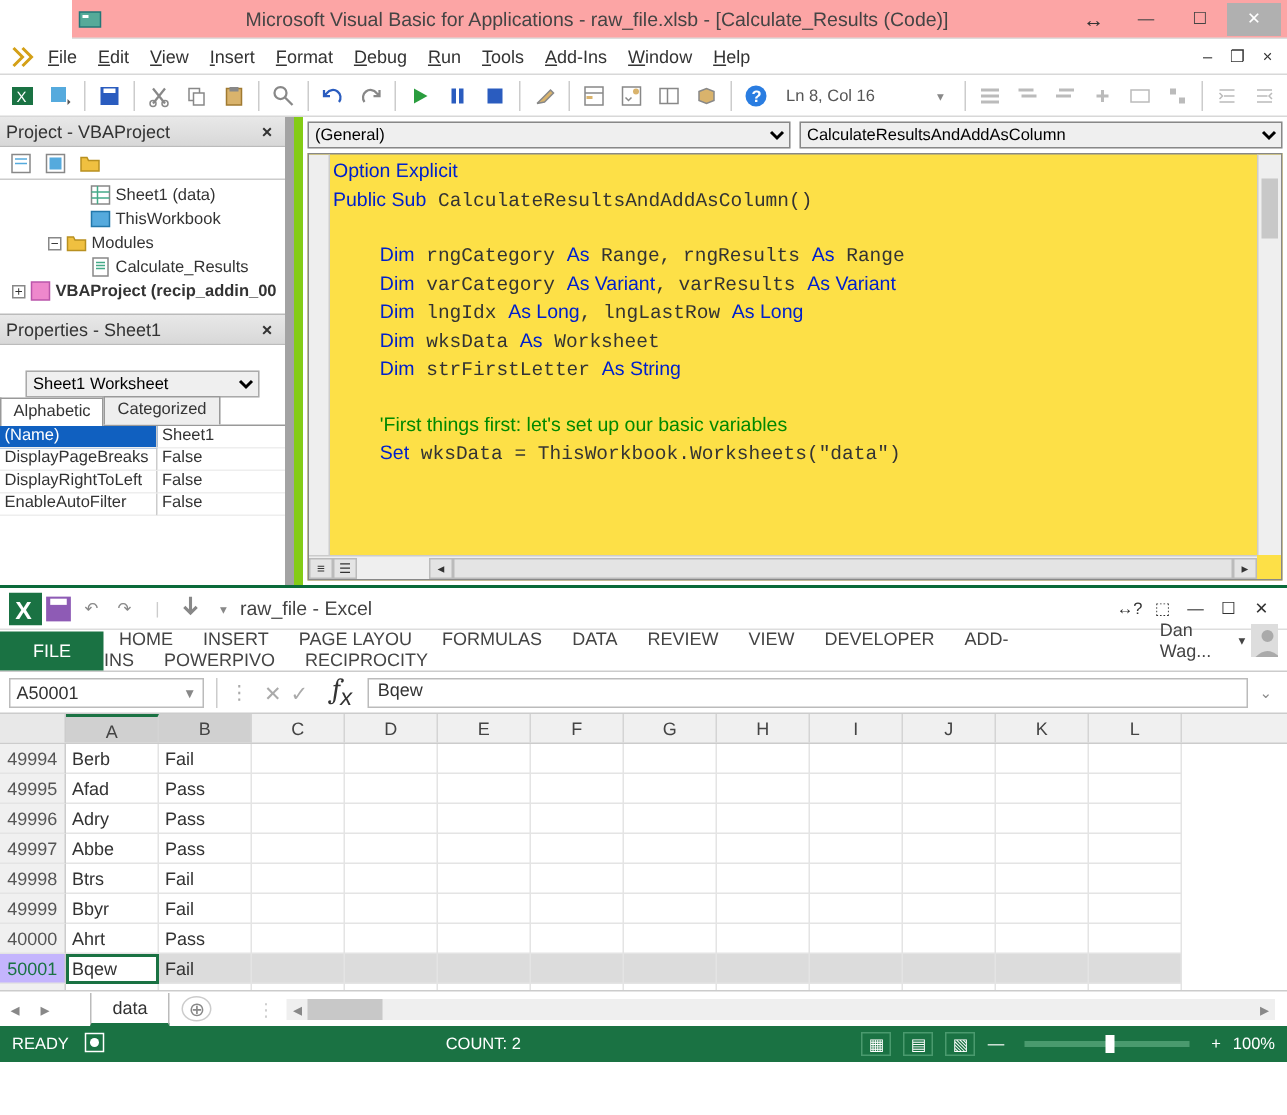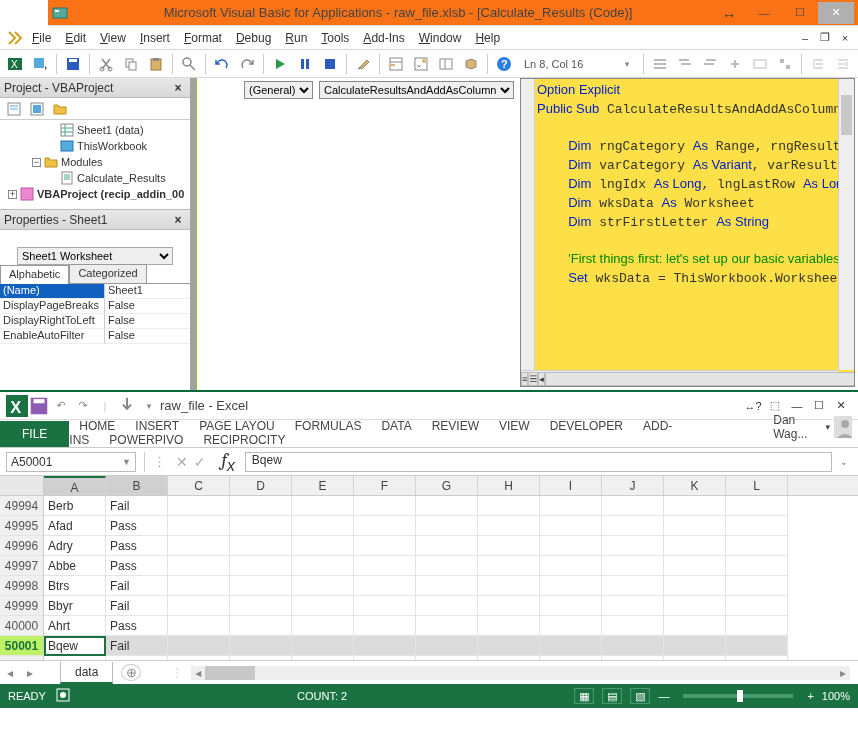--- a/index.html
+++ b/index.html
@@ -1,19 +1,19 @@
 <!DOCTYPE html>
 <html><head>
 <meta charset="utf-8">
 <style>
   * { box-sizing: border-box; margin: 0; padding: 0; font-family: "Segoe UI", Tahoma, sans-serif; }
   body { width: 858px; height: 743px; background: #fff; font-size: 11px; color: #333; overflow: hidden; }
   
   
-  .vbe-title { height: 26px; background: #f97316; border-bottom: 1px solid #ddd; display: flex; align-items: center; padding: 0 4px; margin-left: 48px; }
+  .vbe-title { height: 26px; background: #fca5a5; border-bottom: 1px solid #ddd; display: flex; align-items: center; padding: 0 4px; margin-left: 48px; }
   .vbe-title .icon-app { width: 16px; height: 16px; margin-right: 6px; }
   .vbe-title .txt { flex: 1; text-align: center; font-size: 13px; color: #444; }
   .winbtn { width: 36px; height: 22px; display: inline-flex; align-items: center; justify-content: center; color: #444; }
   .winbtn.close { background: #b0b0b0; color: #fff; }
   
   
   .vbe-menu { height: 24px; display: flex; align-items: center; padding: 2px 6px; border-bottom: 1px solid #d8d8d8; font-size: 12px; }
   .vbe-menu .icon-app { width: 18px; height: 18px; margin-right: 8px; }
   .vbe-menu span.mitem { margin-right: 14px; cursor: default; }
   .vbe-menu span.mitem u { text-decoration: underline; }
@@ -50,21 +50,21 @@
   .prop-tabs { height:20px; display:flex; border-bottom:1px solid #999; font-size:11px;}
   .prop-tab { border:1px solid #999; border-bottom:none; padding:2px 8px; background:#fff; position:relative; top:1px;}
   .prop-tab.inactive { background:#eee; top:0;}
   .prop-grid { flex:1; overflow:auto; border-top:0; }
   .prop-row { display:flex; height:15px; font-size:11px; }
   .prop-row .pn { width:105px; padding:0 3px; border-right:1px solid #ccc; border-bottom:1px solid #eee; overflow:hidden;}
   .prop-row .pv { flex:1; padding:0 3px; border-bottom:1px solid #eee;}
   .prop-row.sel .pn { background:#1060c0; color:#fff;}
   
   
-  .vbe-code { flex:1; display:flex; border-left:1px solid #84cc16;padding-left:44px;}
+  .vbe-code { flex:1; display:flex; flex-direction:column; border-left:6px solid #84cc16;}
   .code-combos { height:24px; display:flex; padding:3px; gap:6px;}
   .code-combos select { flex:1; font-size:11px; height:18px; border:1px solid #888;}
   .code-area { flex:1; border:1px solid #888; margin:0 3px 3px 3px; position:relative; overflow:hidden; background:#fde047;}
   .code-gutter { position:absolute; left:0; top:0; bottom:16px; width:14px; background:#eee; border-right:1px solid #ccc;}
   .code-text { position:absolute; left:16px; top:2px; right:16px; font-family:Consolas,"Courier New",monospace; font-size:13px; line-height:18px; white-space:pre;}
   .code-text .kw { color:#0020cc; }
   .code-text .cm { color:#008800; }
   .code-vscroll { position:absolute; right:0; top:0; bottom:16px; width:16px; background:#efefef; border-left:1px solid #ccc;}
   .code-vscroll .thumb { position:absolute; top:16px; left:2px; right:2px; height:40px; background:#c8c8c8;}
   .code-hscroll { position:absolute; left:0; right:16px; bottom:0; height:16px; background:#efefef; border-top:1px solid #ccc; display:flex; align-items:center;}
@@ -89,21 +89,21 @@
   
   .xl-grid { height:184px; overflow:hidden; position:relative; font-size:12px;}
   .xl-head { display:flex; height:20px; background:#f0f0f0; border-bottom:1px solid #ccc;}
   .xl-corner { width:44px; border-right:1px solid #ccc; background:#e8e8e8;}
   .xl-col { width:62px; text-align:center; border-right:1px solid #d4d4d4; line-height:20px; color:#444;}
   .xl-col.sel, .xl-rowh.sel, .xl-corner.selpart { background:#d0d0d0;}
   .xl-row { display:flex; height:20px; }
   .xl-rowh { width:44px; text-align:center; border-right:1px solid #ccc; border-bottom:1px solid #e4e4e4; background:#f0f0f0; line-height:20px; color:#555;}
   .xl-cell { width:62px; border-right:1px solid #e4e4e4; border-bottom:1px solid #e4e4e4; padding:0 4px; line-height:20px; white-space:nowrap; overflow:hidden;}
   .xl-row.sel .xl-cell { background:#dcdcdc;}
-  .xl-row.sel .xl-rowh { background:#bef264; color:#1a7243; font-weight:bold;}
+  .xl-row.sel .xl-rowh { background:#c4b5fd; color:#1a7243; font-weight:normal;}
   .xl-row.sel .xl-cell.active { background:#fff; outline:2px solid #1a7243; outline-offset:-2px;}
   .selborder-top { border-top:2px solid #1a7243;}
   
   .xl-sheets { height:24px; border-top:1px solid #ccc; display:flex; align-items:center; font-size:12px;}
   .sh-nav { width:20px; text-align:center; color:#888;}
   .sh-tab { border:1px solid #bbb; border-top:none; padding:3px 14px; background:#fff; border-bottom:2px solid #1a7243;}
   .sh-add { width:20px; text-align:center; color:#888; border:1px solid #ccc; border-radius:50%; margin-left:8px; font-size:13px;}
   .sh-hscroll { flex:1; margin:0 8px; height:14px; background:#efefef; display:flex;}
   .sh-hscroll .thumb { width:50px; background:#c8c8c8;}
   

